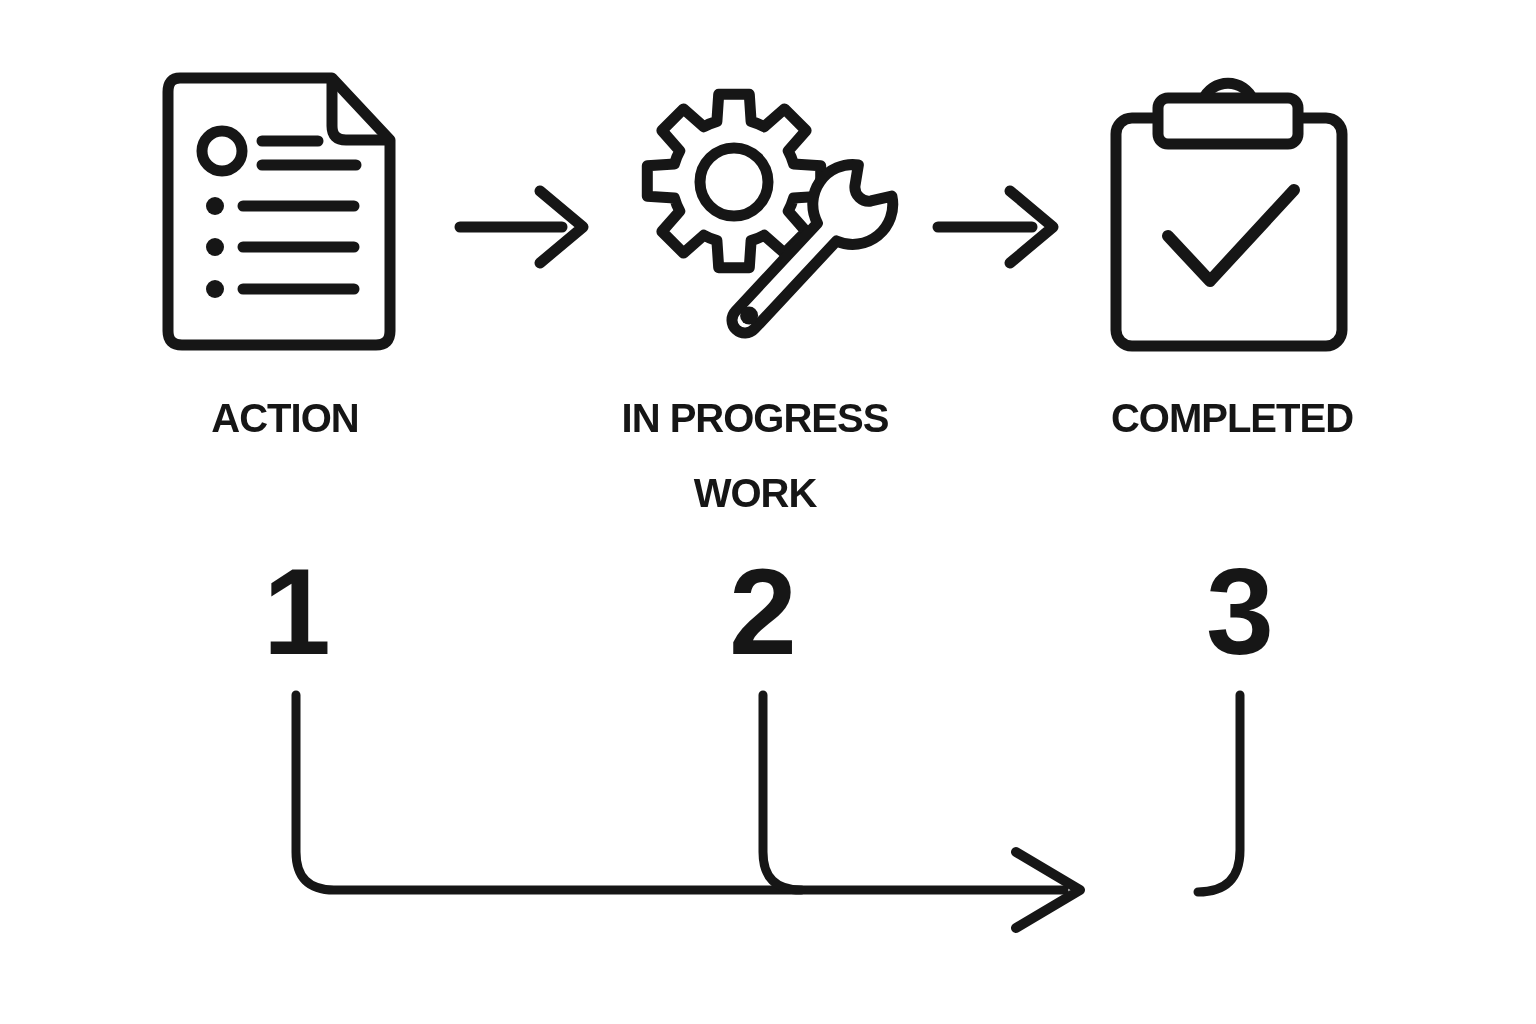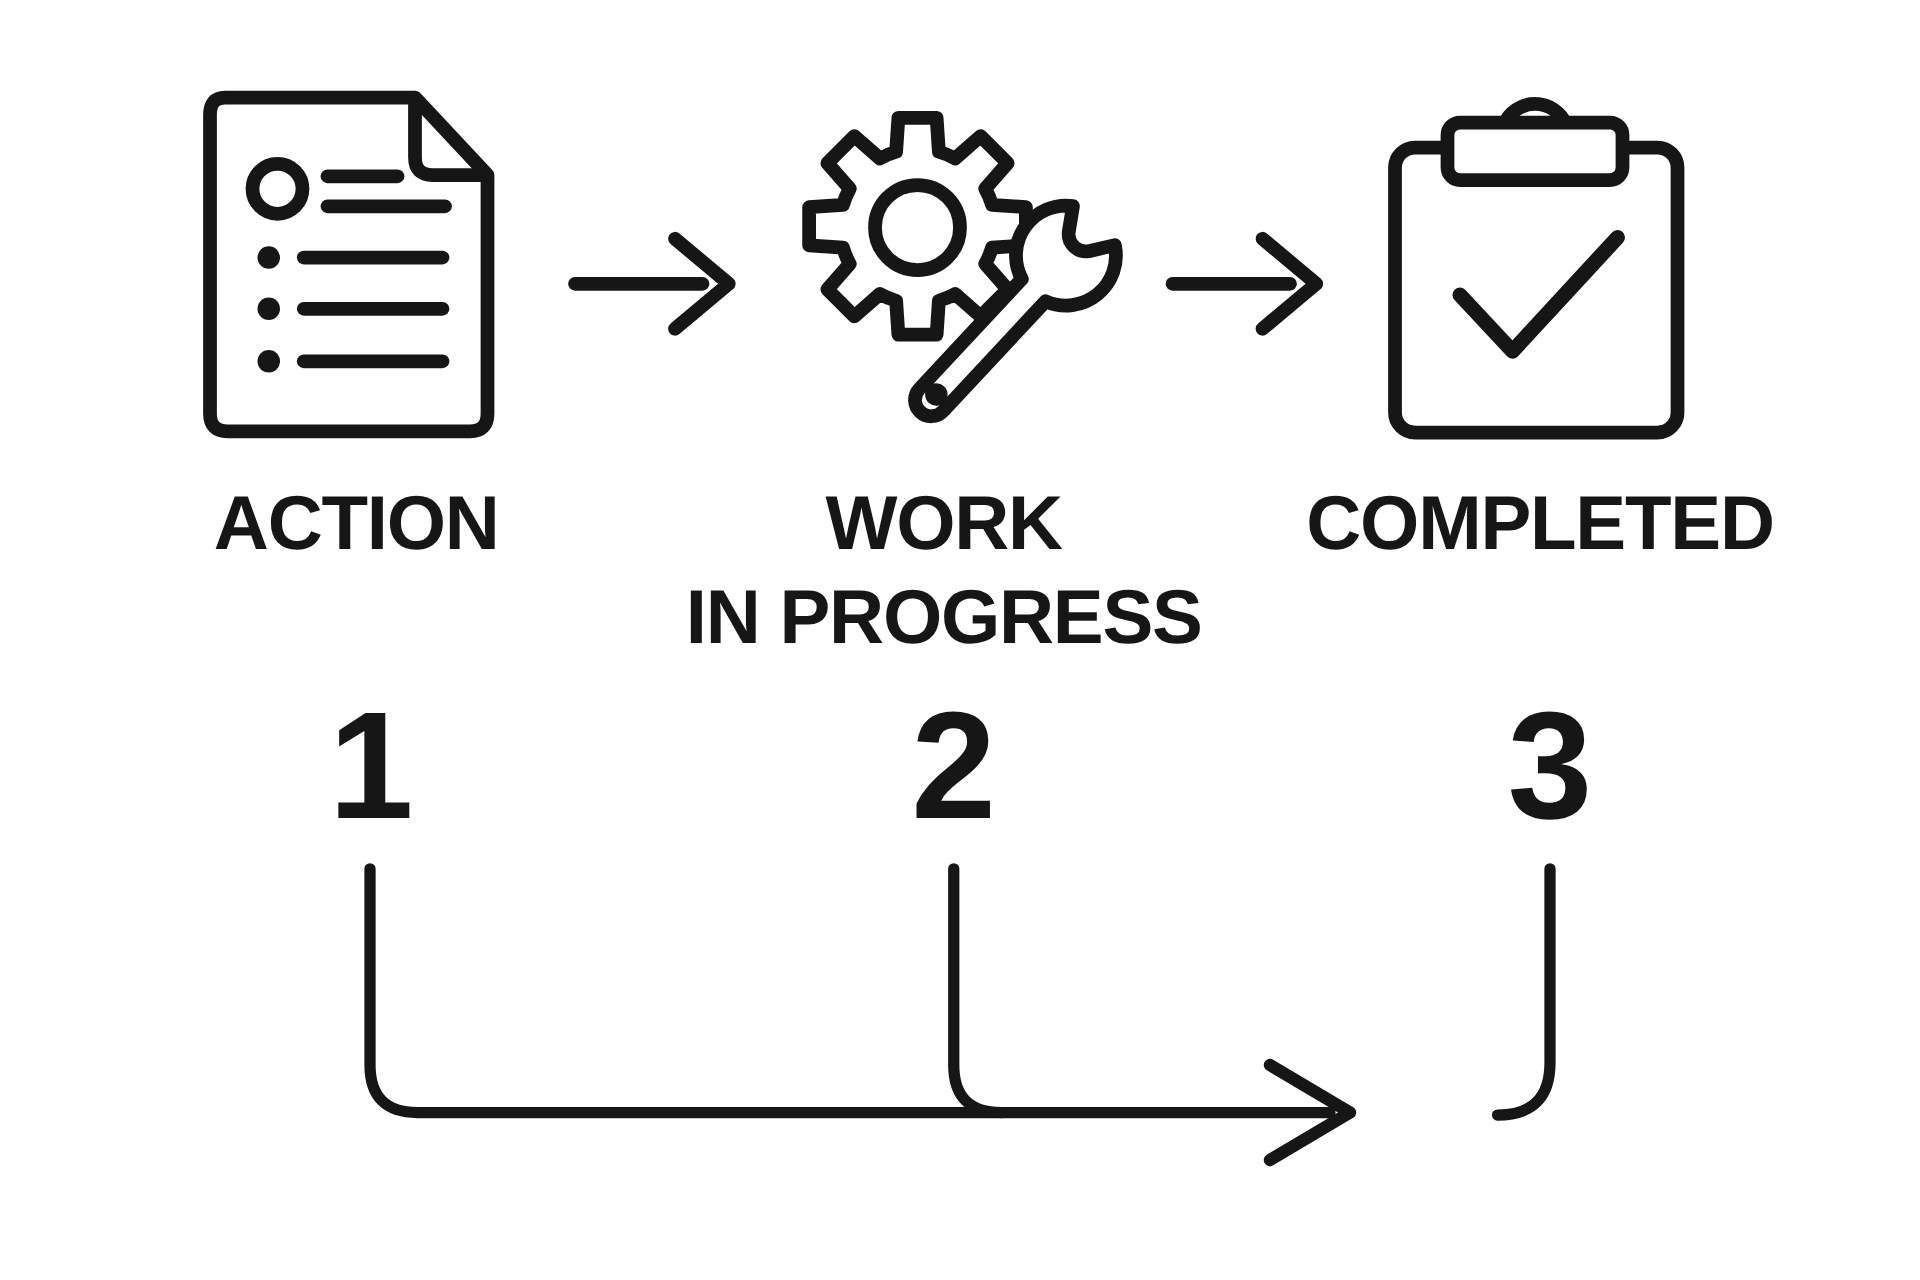--- a/index.html
+++ b/index.html
@@ -21,21 +21,21 @@
   .thin{ stroke:var(--ink); stroke-width:9;  fill:none;
          stroke-linecap:round; stroke-linejoin:round; }
   .head{ stroke:var(--ink); stroke-width:10; fill:none;
          stroke-linecap:round; stroke-linejoin:round; }
   .chk { stroke:var(--ink); stroke-width:12; fill:none;
          stroke-linecap:round; stroke-linejoin:round; }
 
   .step-label {
     position:absolute; top:381px; width:520px;
     text-align:center; color:var(--ink);
-    font-weight:800; font-size:61px; line-height:75px;
+    font-weight:800; font-size:40px; line-height:75px;
     letter-spacing:-1px; white-space:nowrap;
   }
   .step-number {
     position:absolute; top:551px; width:520px;
     text-align:center; color:var(--ink);
     font-weight:800; font-size:122px; line-height:1;
   }
 </style>
 </head>
 <body>
@@ -103,22 +103,22 @@
       <path class="thin" d="M 763,695 V 852 Q 763,890 801,890"></path>
       <path class="head" d="M 1016,852 L 1080,890 L 1016,928"></path>
       <path class="thin" d="M 1240,695 V 850 Q 1240,892 1198,892"></path>
     </g>
   </svg>
 
   <div class="step-label" style="left:25px">
     <div>ACTION</div>
   </div>
   <div class="step-label" style="left:495px">
+    <div>IN PROGRESS</div>
     <div>WORK</div>
-    <div>IN PROGRESS</div>
   </div>
   <div class="step-label" style="left:972px">
     <div>COMPLETED</div>
   </div>
 
   <div class="step-number" style="left:37px">1</div>
   <div class="step-number" style="left:503px">2</div>
   <div class="step-number" style="left:980px">3</div>
 
 </div>

